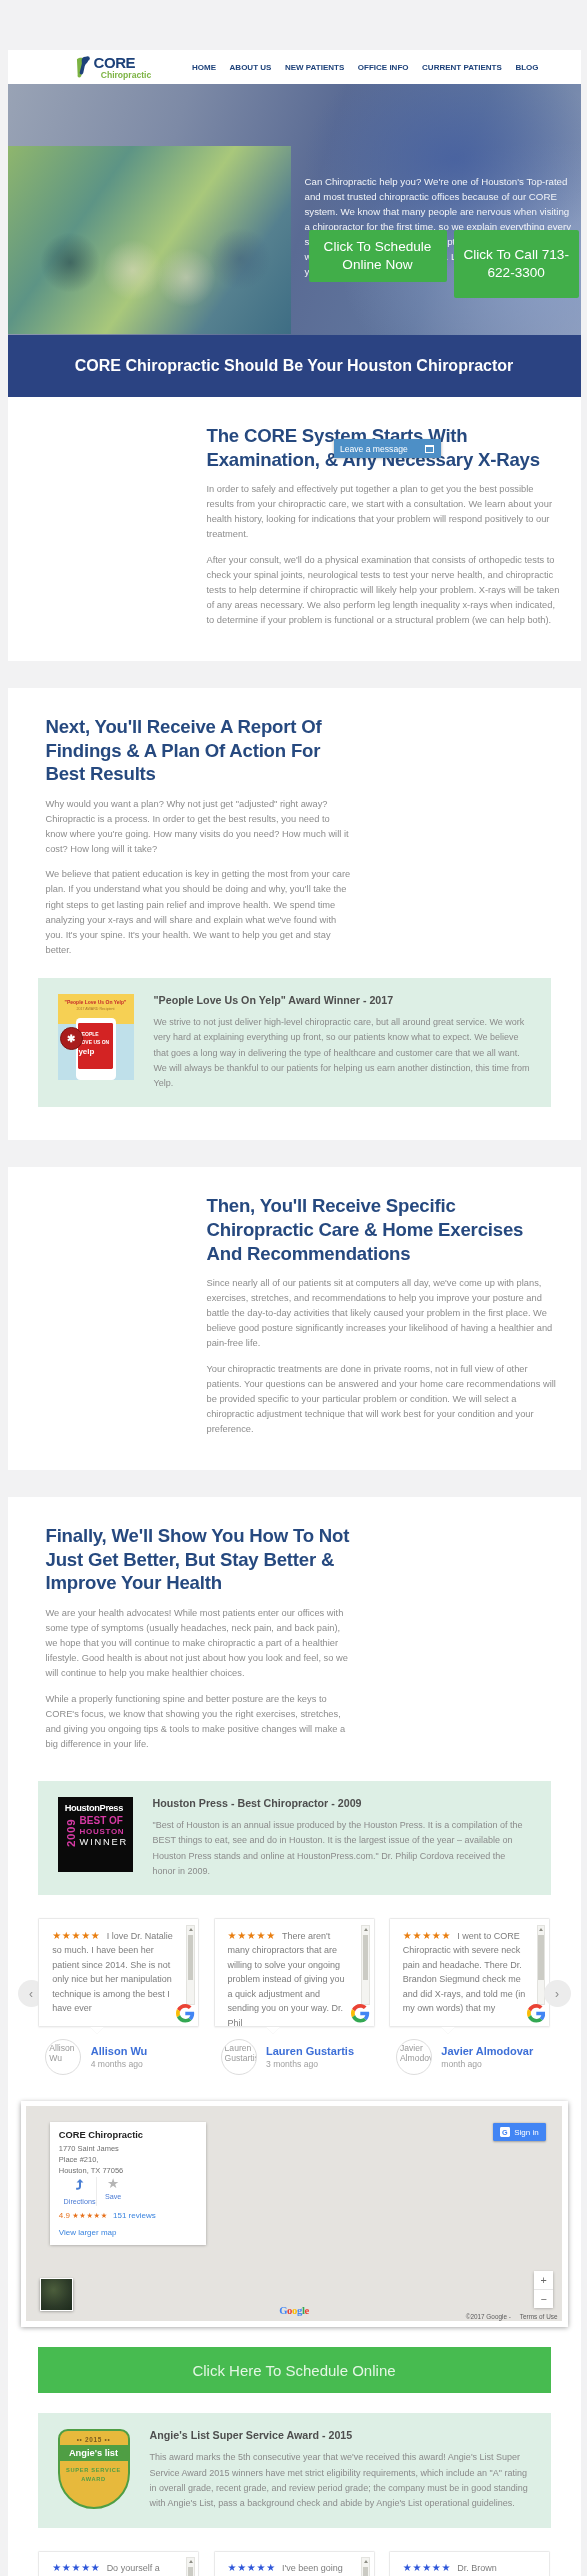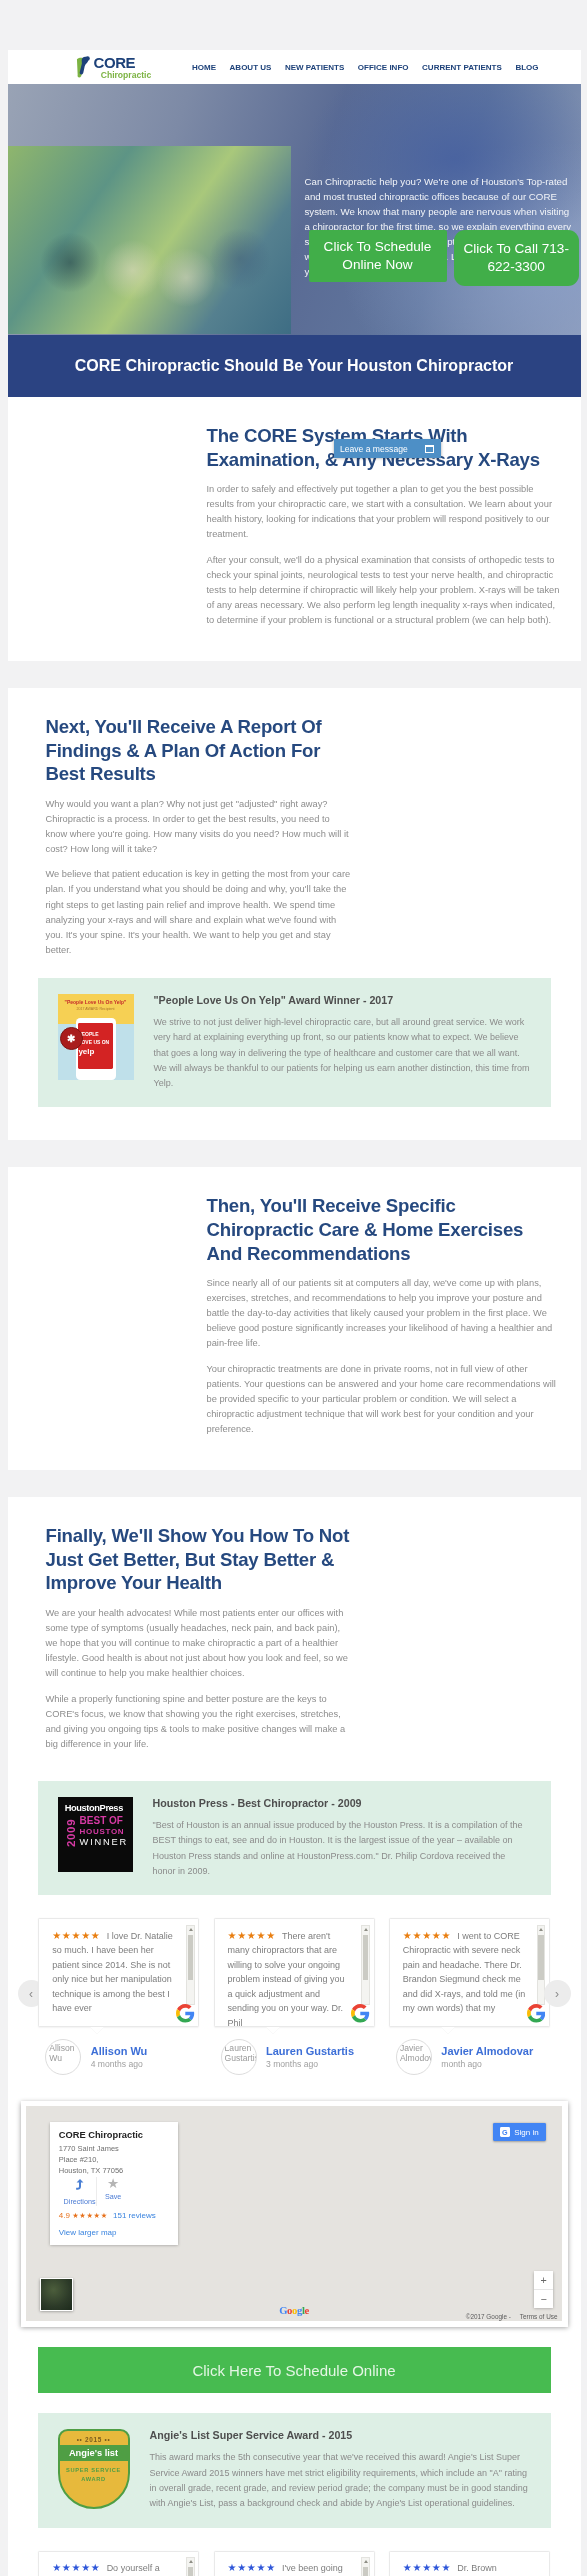--- a/index.html
+++ b/index.html
@@ -37,21 +37,21 @@
       radial-gradient(circle 44px at 82% 60%, rgba(60,90,120,.5), rgba(60,90,120,0) 70%),
       linear-gradient(125deg,#8fb66d 0%, #5d9485 30%, #a9c87b 55%, #55808f 78%, #3e6d84 100%);
   }
   .hero-copy { position:absolute; left:297px; top:80px; width:272px;
     color:#f2f4f8; font-size:9.7px; line-height:1.55; }
   .hero-buttons { position:absolute; left:301px; top:146px; display:flex; gap:7.2px; }
   .hero-btn { background:#41ae49; color:#fff; border:none; border-radius:2.1px;
     display:flex; align-items:center; justify-content:center; text-align:center;
     font-family:inherit; font-size:13.6px; line-height:1.3; cursor:pointer; }
   .hero-btn.schedule { width:138px; height:52px; }
-  .hero-btn.call { width:125px; height:56px;border-radius:11px; }
+  .hero-btn.call { width:125px; height:68px; }
 
   
   .banner { height:62px; background:#2b4382; display:flex; align-items:center; justify-content:center; }
   .banner h1 { margin:0; font-size:16px; color:#fefefe; font-weight:700; }
 
   
   .white-block { position:relative; padding:27px 0 33px; }
   .gap { height:27px; background:#f2f2f3; }
   .sec-text { }
   .txt-right { margin-left:199px; width:356px; }
@@ -126,21 +126,21 @@
   .car-arrow { position:absolute; top:62px; width:27px; height:27px; border-radius:50%;
     background:#ececec; color:#8a8a8a; font-size:12px; display:flex; align-items:center; justify-content:center;
     cursor:pointer; user-select:none; }
   .car-arrow.prev { left:10px; }
   .car-arrow.next { right:10px; }
 
   
   .map-card { margin:26px auto 0; width:547px; background:#fff; padding:5.7px;
     box-shadow:0 0.7px 5px rgba(0,0,0,.4); }
   .map-inner { position:relative; height:215px; background:#e5e3df; overflow:hidden; }
-  .map-info { position:absolute; left:24px; top:16px; width:128px; background:#fff;
+  .map-info { position:absolute; left:24px; top:16px; width:156px; background:#fff;
     box-shadow:0 0.7px 2.9px rgba(0,0,0,.3); padding:8px 8.6px 8.6px; }
   .mi-name { font-size:9.3px; font-weight:700; color:#222; }
   .mi-grid { display:flex; margin-top:3.6px;flex-direction:column; }
   .mi-addr { width:75px; font-size:7.5px; color:#6f6f6f; line-height:1.45; }
   .mi-actions { display:flex; margin-left:4.3px; }
   .mi-act { width:33px; text-align:center; cursor:pointer; }
   .mi-act + .mi-act { border-left:0.7px solid #ececec; }
   .mi-act .lbl { display:block; font-size:7.2px; color:#4a7bd4; margin-top:2.1px; }
   .save-star { font-size:13.6px; color:#b5b5b5; line-height:1; }
   .mi-rating { margin-top:5.7px; font-size:8px; }

